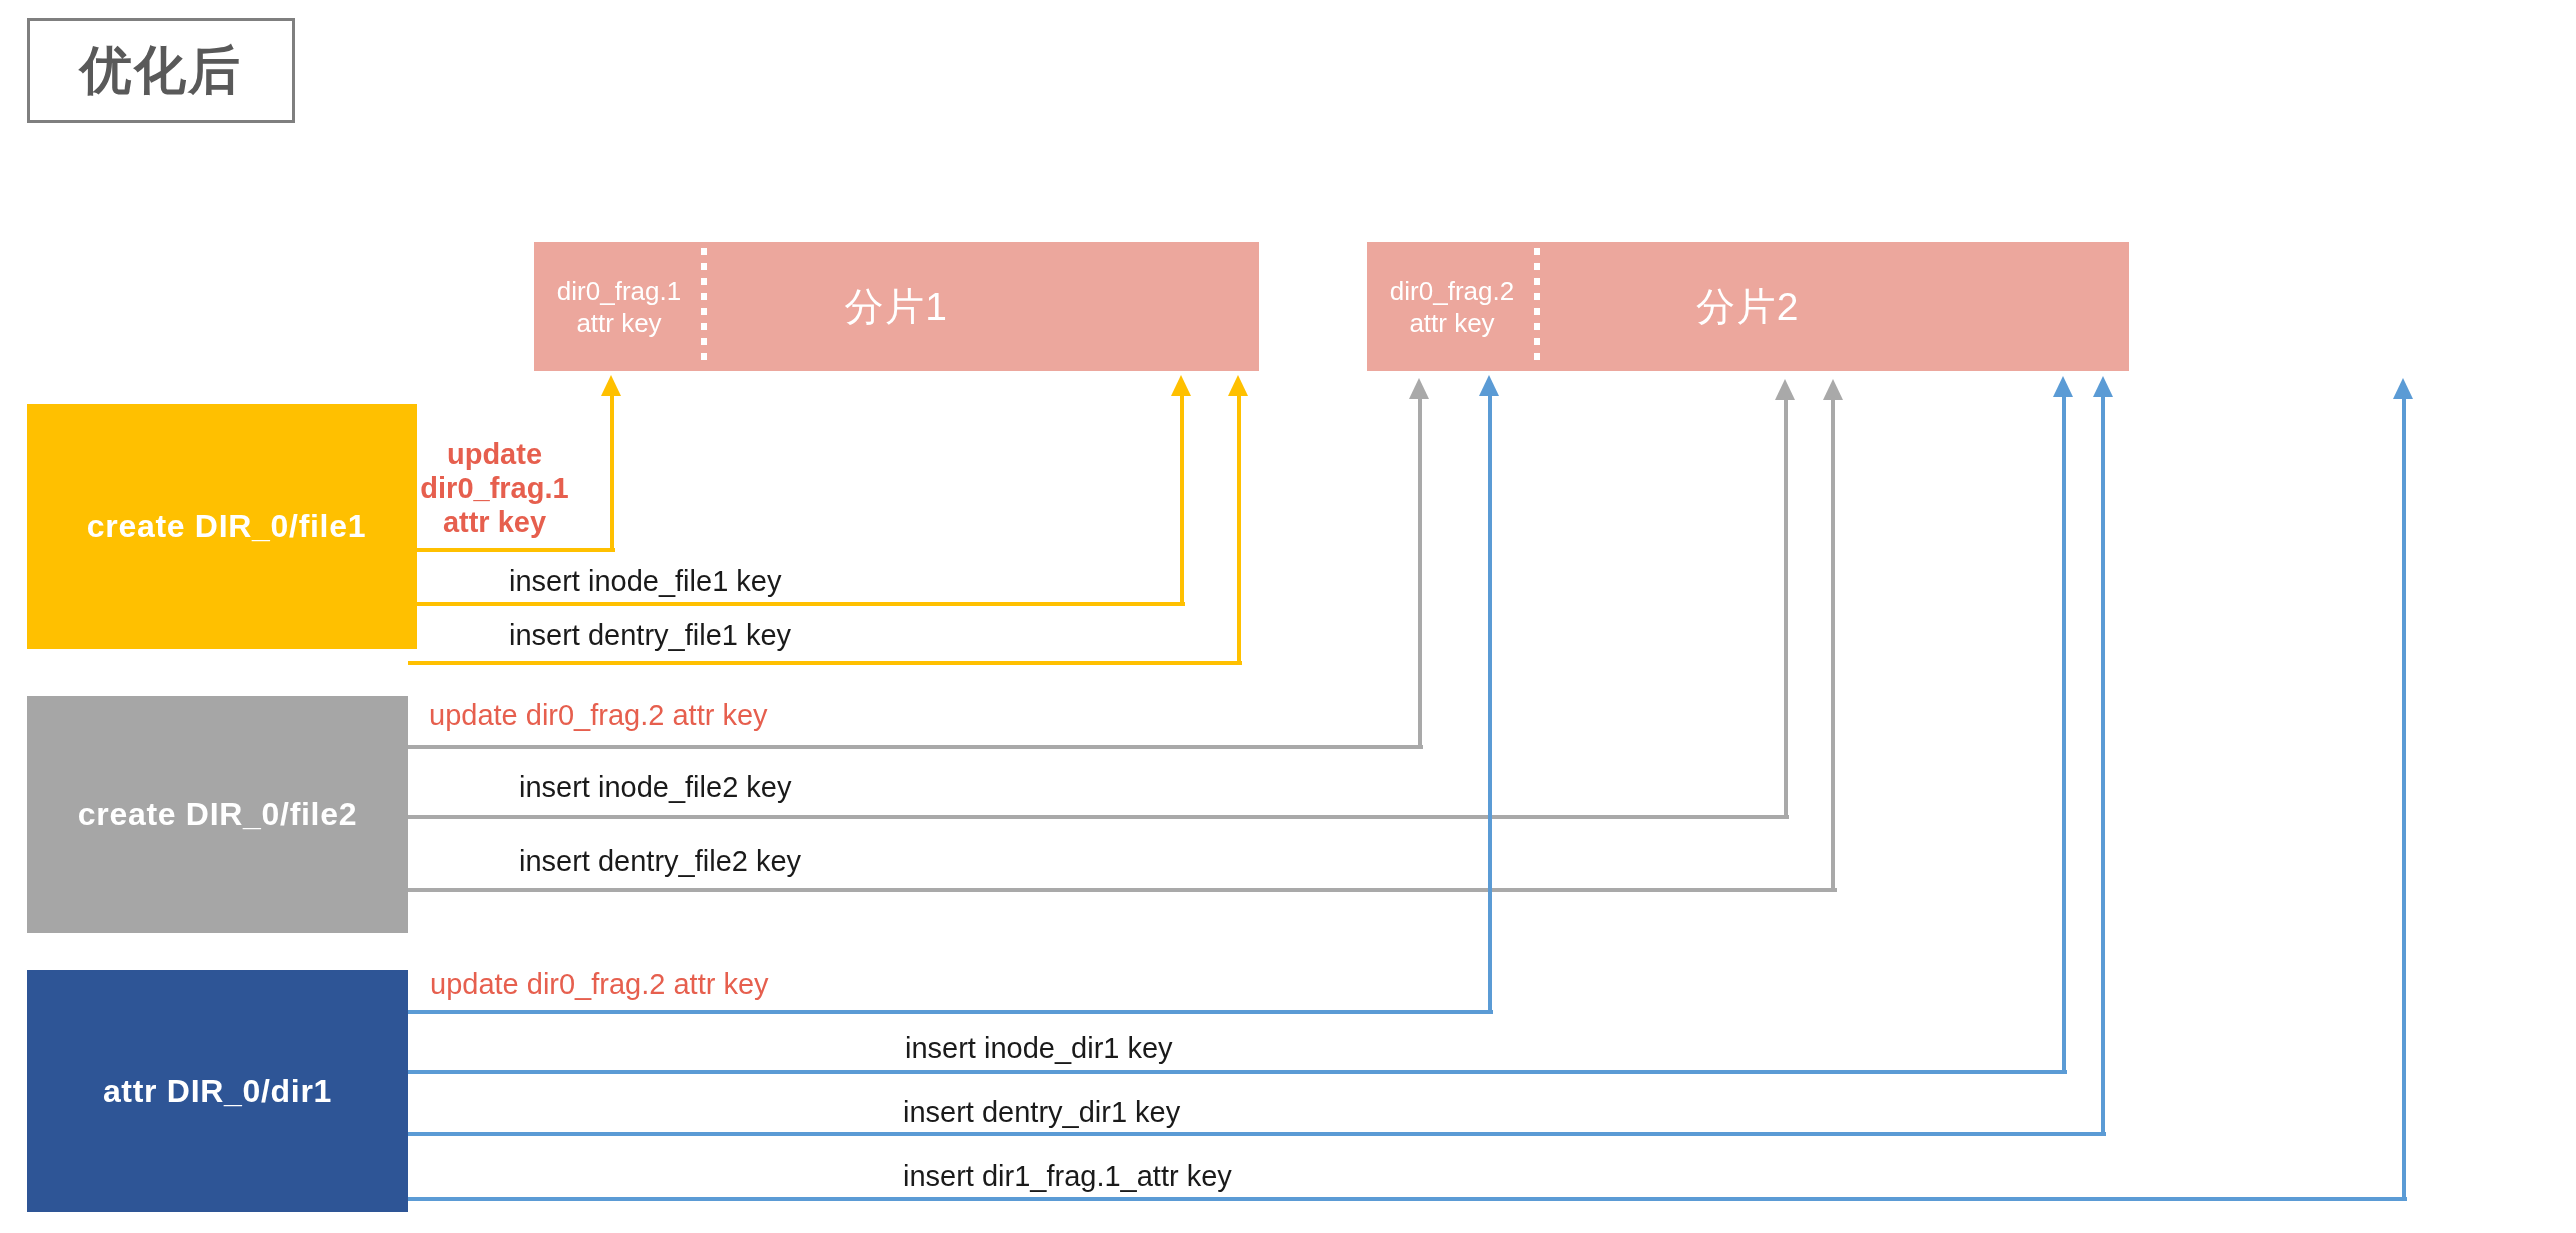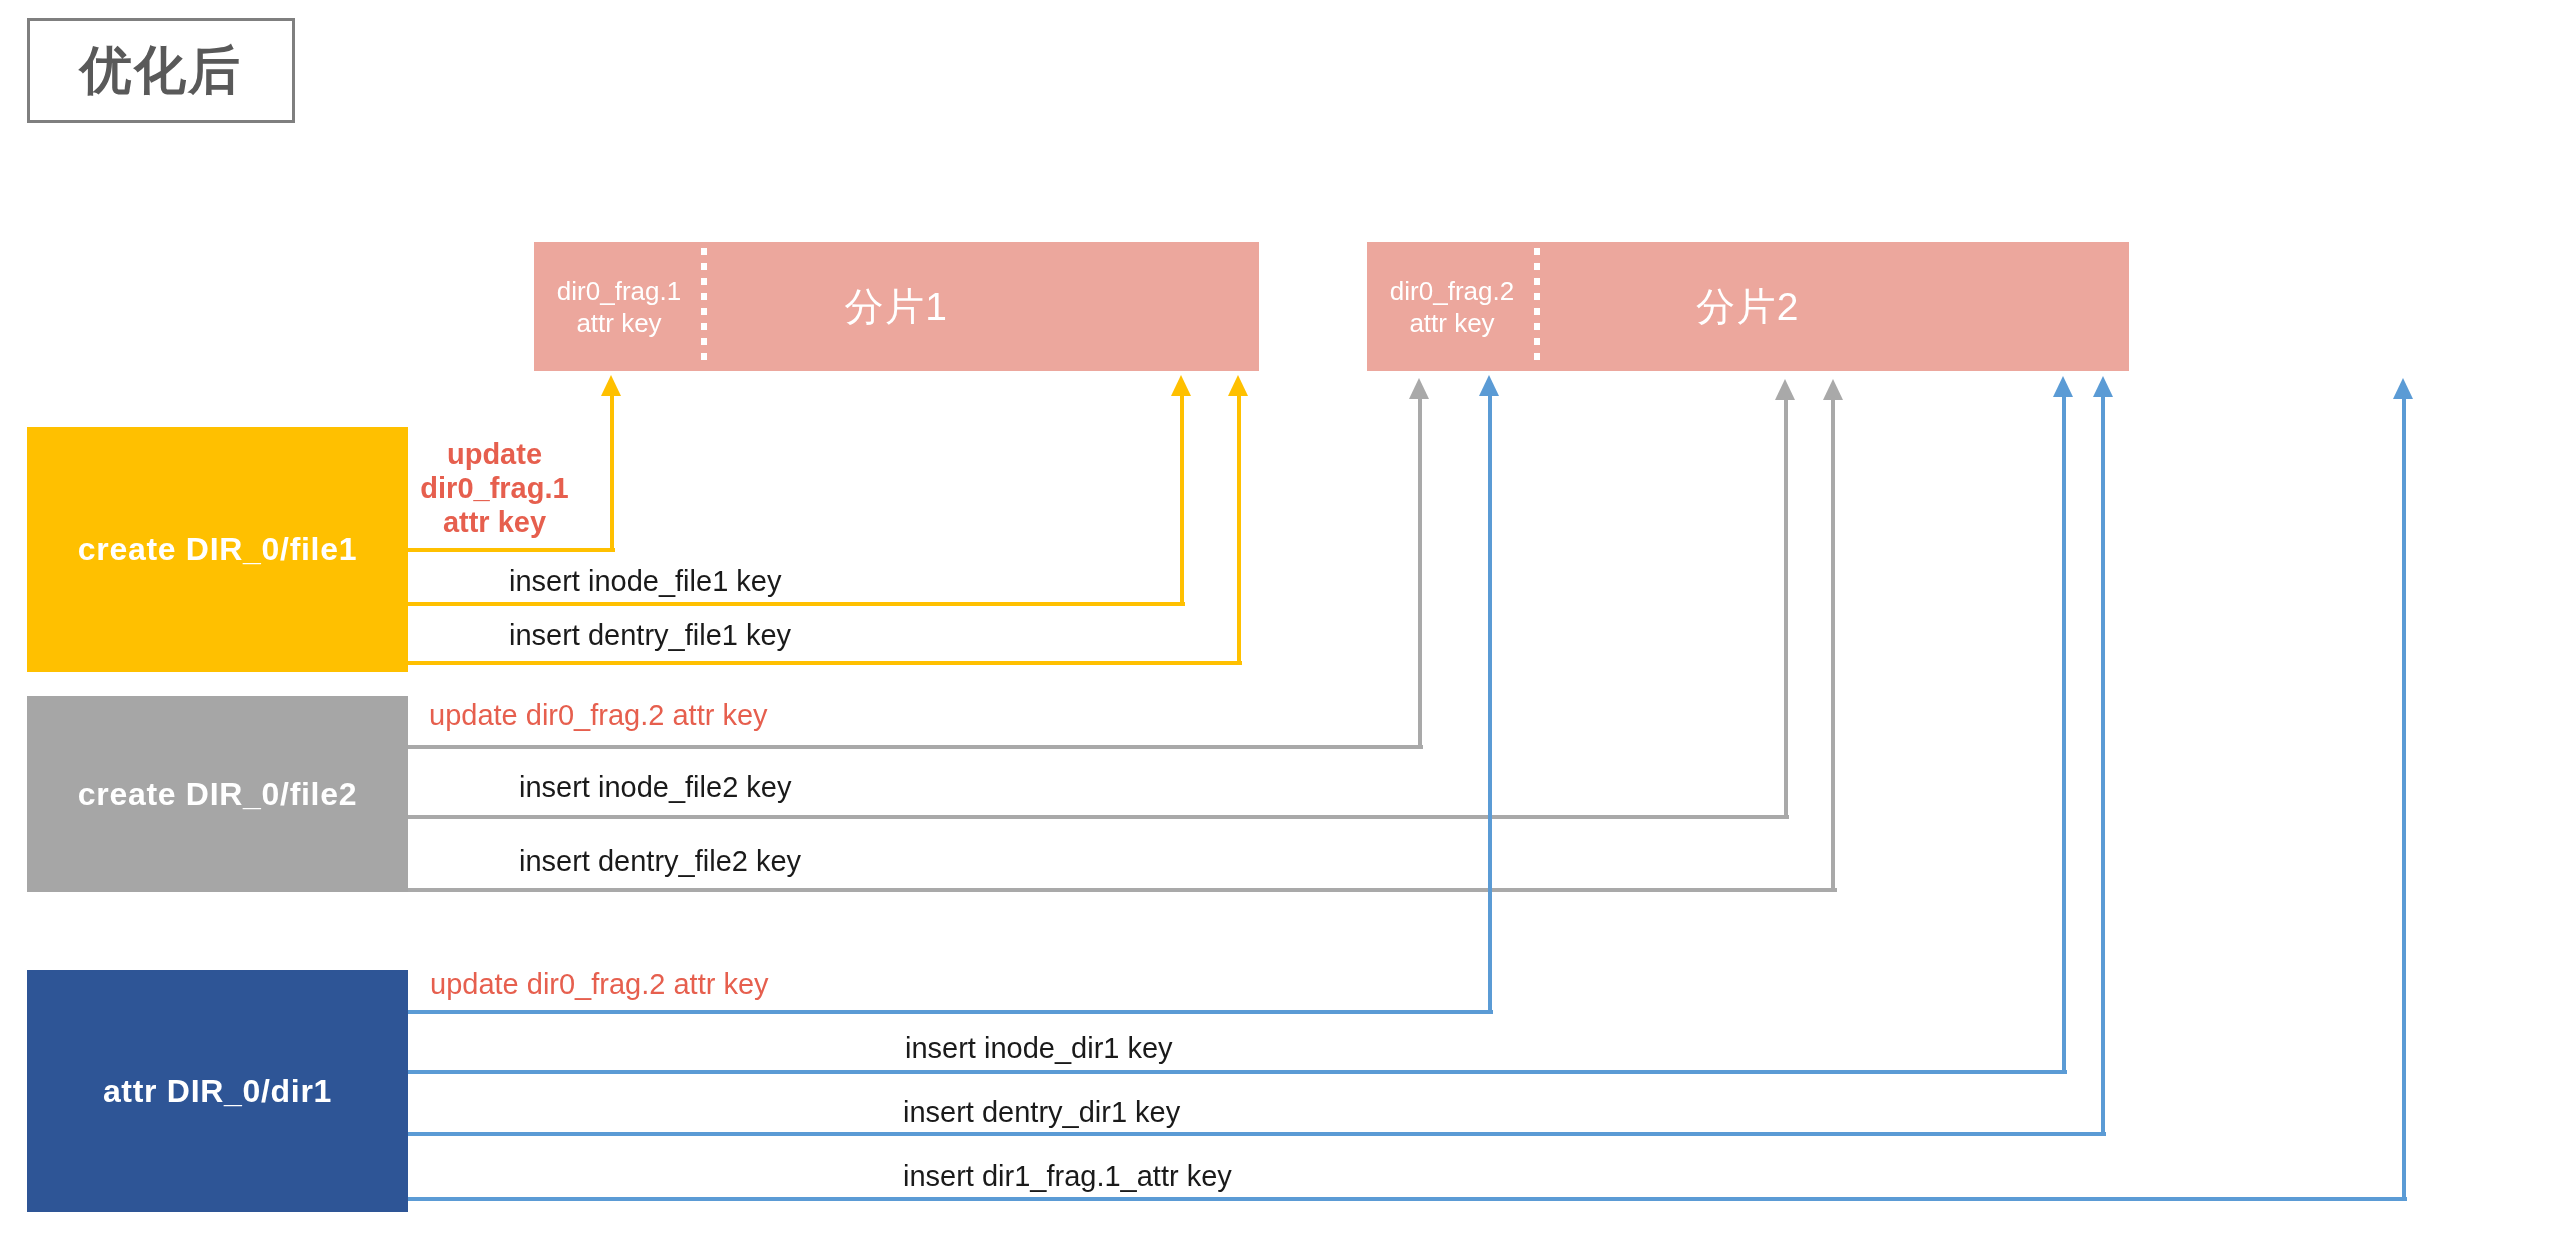--- a/index.html
+++ b/index.html
@@ -16,22 +16,22 @@
   .frag-label{position:absolute;left:0;right:0;top:0;bottom:0;display:flex;align-items:center;justify-content:center;
     color:#ffffff;font-size:39px;letter-spacing:1.4px;}
   .frag-attr{position:absolute;left:0;top:0;bottom:0;width:170px;display:flex;flex-direction:column;
     align-items:center;justify-content:center;color:#ffffff;font-size:26px;line-height:32px;text-align:center;}
   .frag-divider{position:absolute;left:167px;top:5.8px;bottom:5.8px;width:5.8px;
     background:repeating-linear-gradient(to bottom,#ffffff 0 6.5px,transparent 6.5px 15px);}
 
   
   .op{position:absolute;left:27px;width:381px;display:flex;align-items:center;justify-content:center;}
   .op span{color:#ffffff;font-size:32px;font-weight:bold;letter-spacing:0.7px;}
-  .op-file1{top:427px;height:245px;background:var(--yellow,#FFC000);}
-  .op-file2{top:696px;height:196px;background:var(--gray,#A6A6A6);}
+  .op-file1{top:404px;height:245px;background:var(--yellow,#FFC000);padding-left:9px;}
+  .op-file2{top:696px;height:237px;background:var(--gray,#A6A6A6);}
   .op-dir1{top:970px;height:242px;background:var(--blue,#2E5596);}
 
   
   .hline,.vline{position:absolute;}
   .hline{height:3.6px;}
   .vline{width:3.6px;}
   .arrow{position:absolute;width:0;height:0;border-left:10px solid transparent;border-right:10px solid transparent;border-bottom:21px solid;}
   .c-yellow{background:var(--yellow,#FFC000);}
   .a-yellow{border-bottom-color:var(--yellow,#FFC000);}
   .c-gray{background:var(--arrow-gray,#A9A9A9);}

